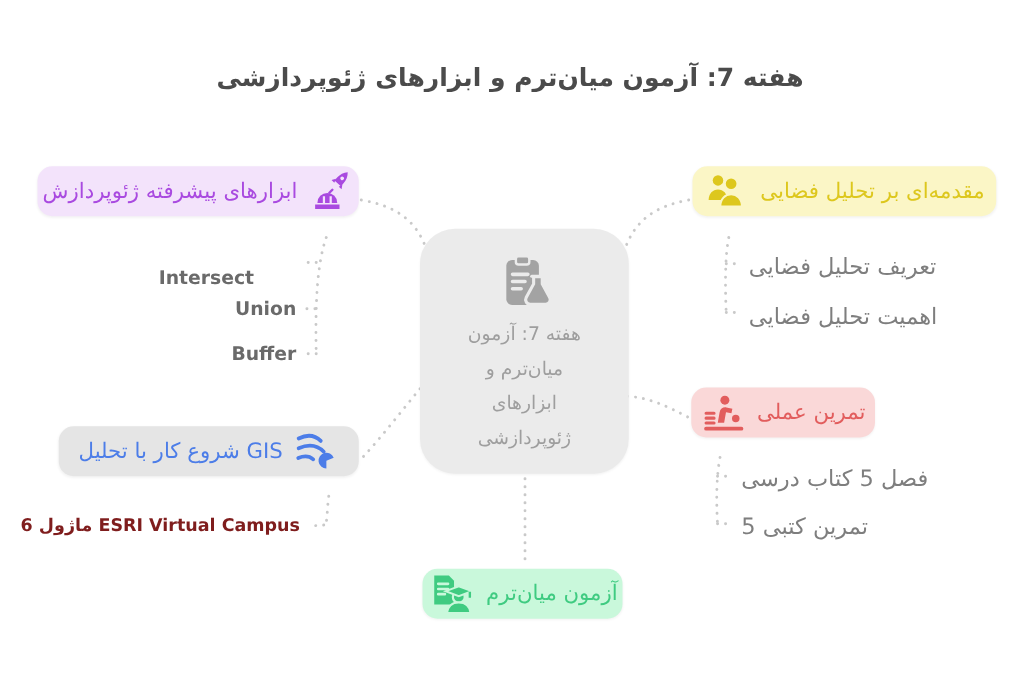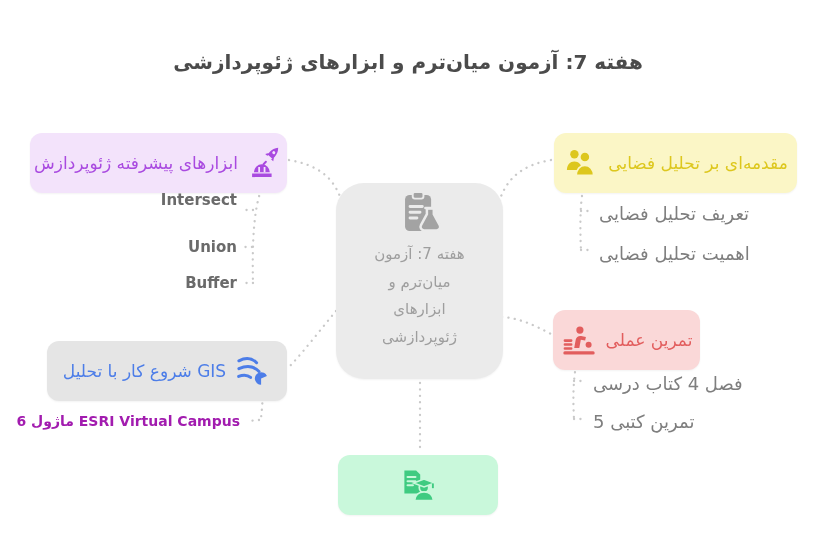--- a/index.html
+++ b/index.html
@@ -14,43 +14,43 @@
   svg.connectors{position:absolute;left:0;top:0;}
   svg.connectors path{fill:none;stroke:#c9c9c9;stroke-width:2.3;stroke-linecap:round;stroke-dasharray:0.1 6.3;}
   .node{
     position:absolute;display:flex;align-items:center;justify-content:center;
     border-radius:12px;box-shadow:0 1px 2px rgba(0,0,0,0.05);
   }
   .node .icon{display:flex;align-items:center;justify-content:center;flex:0 0 auto;}
   .node .label{font-size:17px;white-space:nowrap;}
   .center-node{
     left:336px;top:183px;width:167px;height:196px;border-radius:28px;background:#ebebeb;
-    flex-direction:column;justify-content:flex-start;padding-top:7px;box-sizing:border-box;
+    flex-direction:column;justify-content:flex-start;padding-top:20px;box-sizing:border-box;
   }
   .center-node .icon{color:#a3a3a3;margin-bottom:5px;}
   .center-label{
     width:112px;text-align:center;font-size:15px;line-height:27.5px;color:#9e9e9e;
   }
-  .branch{height:60px;gap:9px;box-sizing:border-box;padding:0 16px;}
+  .branch{height:40px;gap:9px;box-sizing:border-box;padding:0 16px;}
   .branch-purple{left:30px;top:133px;width:257px;background:#f3e3fb;color:#a94ae0;}
   .branch-yellow{left:554px;top:133px;width:243px;background:#fbf6c6;color:#ddc71d;}
   .branch-pink{left:553px;top:310px;width:147px;background:#fad8d8;color:#e25d5d;}
   .branch-blue{left:47px;top:341px;width:240px;background:#e5e5e5;color:#4c7de8;}
   .branch-green{left:338px;top:455px;width:160px;background:#c9f8db;color:#3fcb81;}
   .child{position:absolute;white-space:nowrap;}
   .child-latin{font-size:15px;font-weight:bold;color:#6a6a6a;}
   .child-fa{font-size:18px;color:#7e7e7e;}
-  .c-intersect{left:127px;top:191px;width:110px;text-align:right;}
+  .c-intersect{left:127px;top:213px;width:110px;text-align:left;}
   .c-union{left:127px;top:238px;width:110px;text-align:right;}
   .c-buffer{left:127px;top:274px;width:110px;text-align:right;}
   .c-def{left:599px;top:203px;}
   .c-imp{left:599px;top:243px;}
   .c-ch5{left:593px;top:373px;}
   .c-ex5{left:593px;top:411px;}
-  .c-esri{right:576px;top:413px;font-size:14px;font-weight:bold;color:#a21caf;}
+  .c-esri{right:576px;top:413px;font-size:14px;font-weight:bold;color:#7f1d1d;}
 </style>
 </head>
 <body>
 
 <div class="canvas">
 
   <h1 class="title" dir="rtl">هفته 7: آزمون میان‌ترم و ابزارهای ژئوپردازشی</h1>
 
   <svg class="connectors" width="816" height="558" aria-hidden="true">
     <path d="M 289 160 C 318 165 333 177 341 199"></path>
@@ -143,27 +143,28 @@
     <span class="icon">
       <svg viewBox="0 0 24 24" width="38" height="38">
         <path d="M3.4 2.8h7.4l2.6 2.6v12H3.4z" fill="currentColor"></path>
         <path d="M5.4 7h5M5.4 9.6h5M5.4 12.2h3.4" stroke="#c9f8db" stroke-width="1.3" stroke-linecap="round" fill="none"></path>
         <circle cx="15.8" cy="13.6" r="3" fill="currentColor" stroke="#c9f8db" stroke-width="1.1"></circle>
         <path d="M9.8 21.8c.4-3.4 2.8-5.4 6-5.4s5.6 2 6 5.4z" fill="currentColor" stroke="#c9f8db" stroke-width="1.1"></path>
         <path d="M15.8 8.2l6.6 2.5-6.6 2.5-6.6-2.5z" fill="currentColor" stroke="#c9f8db" stroke-width="1"></path>
         <path d="M21.4 11v3" stroke="currentColor" stroke-width="1.2" fill="none"></path>
       </svg>
     </span>
+    <span class="label" dir="rtl">آزمون میان‌ترم</span>
   </div>
 
   <div class="child child-latin c-intersect" dir="ltr">Intersect</div>
   <div class="child child-latin c-union" dir="ltr">Union</div>
   <div class="child child-latin c-buffer" dir="ltr">Buffer</div>
 
   <div class="child child-fa c-def" dir="rtl">تعریف تحلیل فضایی</div>
   <div class="child child-fa c-imp" dir="rtl">اهمیت تحلیل فضایی</div>
 
-  <div class="child child-fa c-ch5" dir="rtl">فصل 4 کتاب درسی</div>
+  <div class="child child-fa c-ch5" dir="rtl">فصل 5 کتاب درسی</div>
   <div class="child child-fa c-ex5" dir="rtl">تمرین کتبی 5</div>
 
   <div class="child c-esri" dir="rtl">ESRI Virtual Campus ماژول 6</div>
 
 </div>
 
 </body></html>

